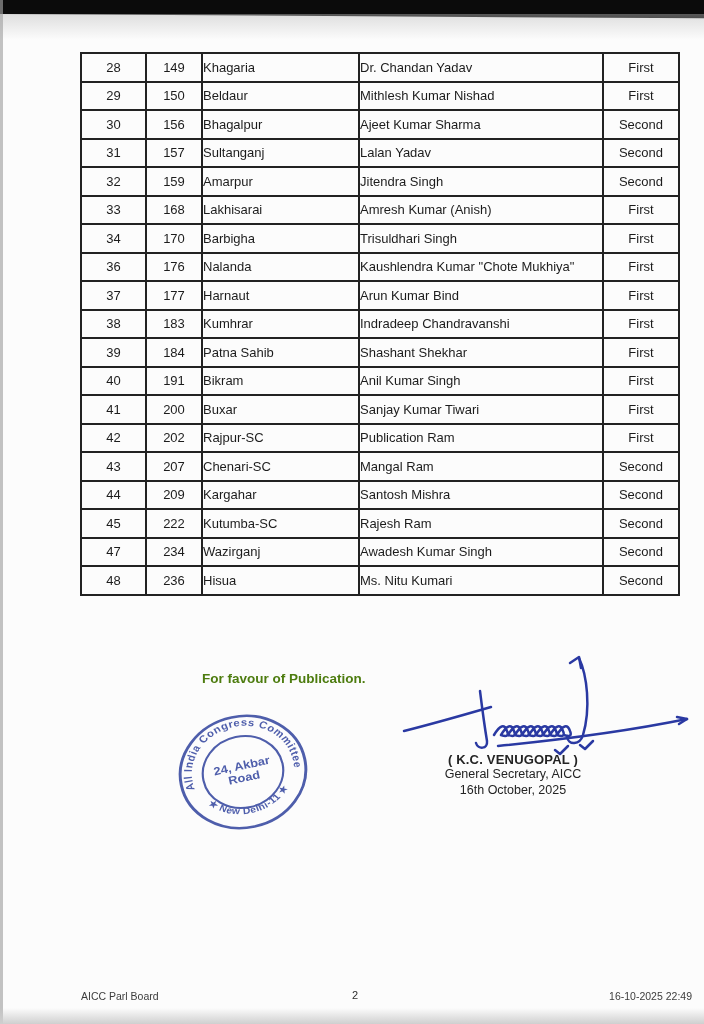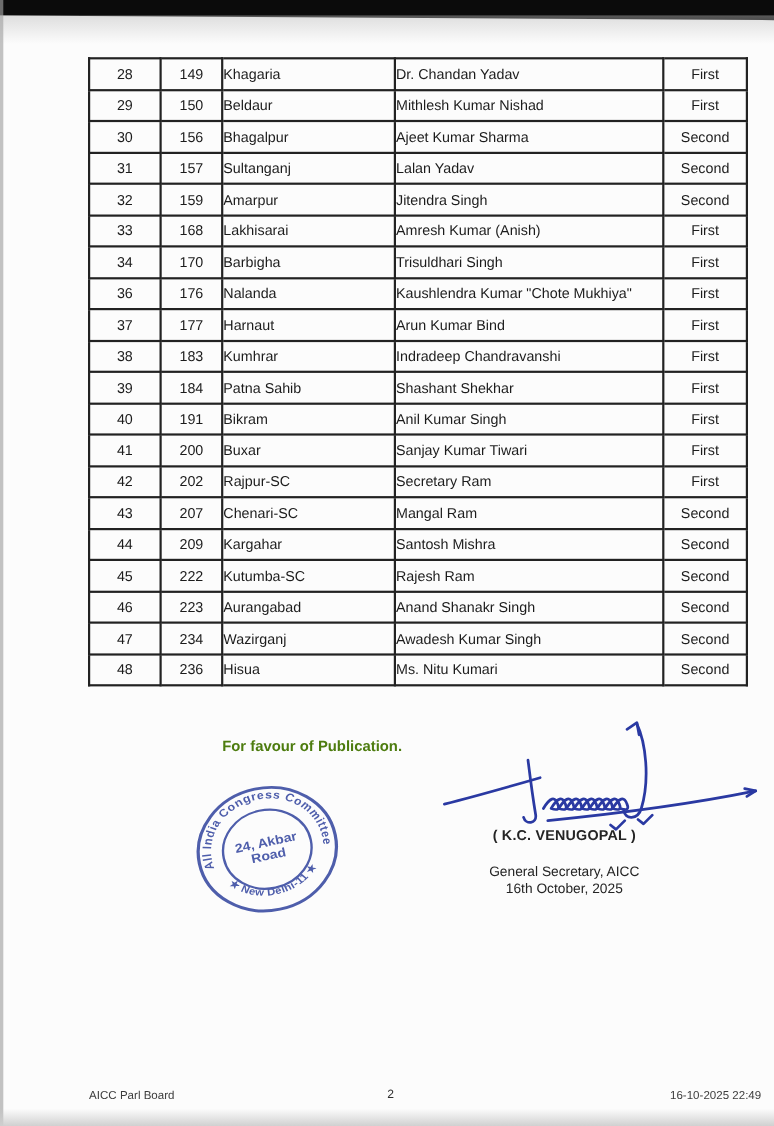--- a/index.html
+++ b/index.html
@@ -31,21 +31,21 @@
   td.c-cand{width:242px;text-align:left;padding-left:7px;}
   td.c-phase{width:74px;text-align:center;}
 
   .pub-note{position:absolute;left:202px;top:671px;font-size:13.5px;font-weight:bold;color:#4d7c0f;}
 
   .stamp{position:absolute;left:174px;top:711px;width:138px;height:122px;transform:rotate(-12deg);opacity:.9;}
   .signature{position:absolute;left:398px;top:653px;width:300px;height:106px;opacity:.95;}
 
   .sig-block{position:absolute;left:408px;top:752px;width:210px;text-align:center;color:#242424;}
   .sig-name{font-size:13px;font-weight:bold;letter-spacing:.2px;}
-  .sig-title{font-size:12.5px;margin-top:18px;}
+  .sig-title{font-size:12.5px;margin-top:0;}
   .sig-date{font-size:12.5px;margin-top:2px;}
 
   .footer-left{position:absolute;left:81px;top:990px;font-size:10.5px;color:#3c3c3c;}
   .footer-center{position:absolute;left:352px;top:989px;width:70px;font-size:11px;color:#2e2e2e;}
   .footer-right{position:absolute;right:12px;top:990px;font-size:10.5px;color:#3c3c3c;text-align:right;}
 </style>
 </head>
 <body>
 
 <div class="page">
@@ -152,21 +152,21 @@
       <td class="c-sl">41</td>
       <td class="c-no">200</td>
       <td class="c-name">Buxar</td>
       <td class="c-cand">Sanjay Kumar Tiwari</td>
       <td class="c-phase">First</td>
     </tr>
         <tr>
       <td class="c-sl">42</td>
       <td class="c-no">202</td>
       <td class="c-name">Rajpur-SC</td>
-      <td class="c-cand">Secretary Ram</td>
+      <td class="c-cand">Publication Ram</td>
       <td class="c-phase">First</td>
     </tr>
         <tr>
       <td class="c-sl">43</td>
       <td class="c-no">207</td>
       <td class="c-name">Chenari-SC</td>
       <td class="c-cand">Mangal Ram</td>
       <td class="c-phase">Second</td>
     </tr>
         <tr>
@@ -174,27 +174,20 @@
       <td class="c-no">209</td>
       <td class="c-name">Kargahar</td>
       <td class="c-cand">Santosh Mishra</td>
       <td class="c-phase">Second</td>
     </tr>
         <tr>
       <td class="c-sl">45</td>
       <td class="c-no">222</td>
       <td class="c-name">Kutumba-SC</td>
       <td class="c-cand">Rajesh Ram</td>
-      <td class="c-phase">Second</td>
-    </tr>
-        <tr>
-      <td class="c-sl">46</td>
-      <td class="c-no">223</td>
-      <td class="c-name">Aurangabad</td>
-      <td class="c-cand">Anand Shanakr Singh</td>
       <td class="c-phase">Second</td>
     </tr>
         <tr>
       <td class="c-sl">47</td>
       <td class="c-no">234</td>
       <td class="c-name">Wazirganj</td>
       <td class="c-cand">Awadesh Kumar Singh</td>
       <td class="c-phase">Second</td>
     </tr>
         <tr>

